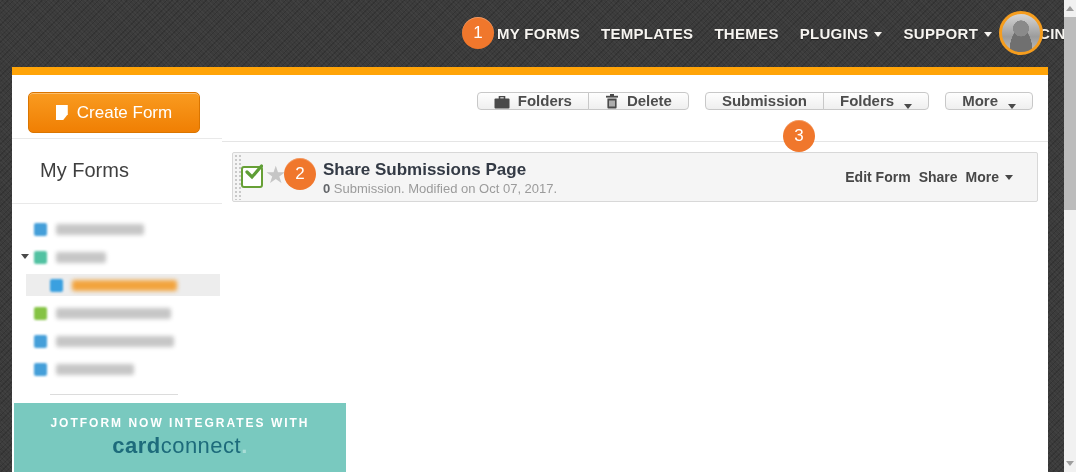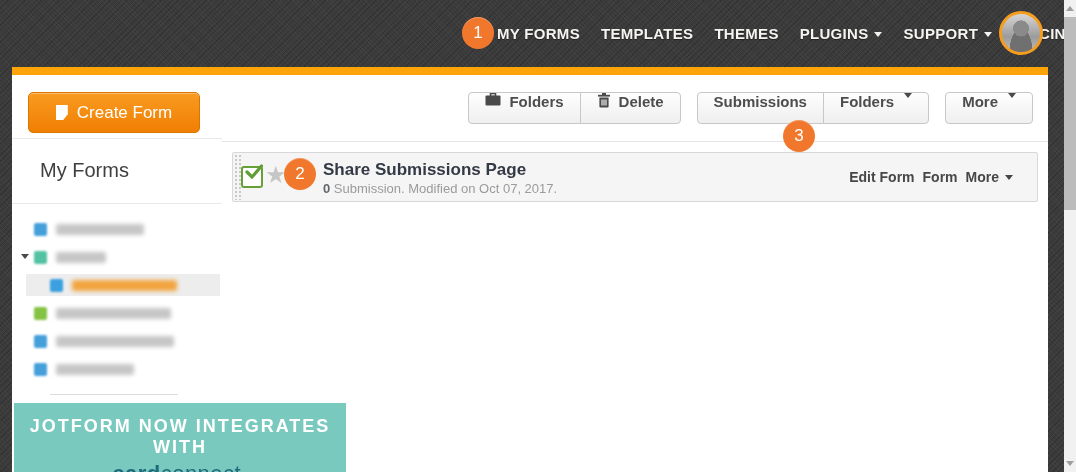--- a/index.html
+++ b/index.html
@@ -44,22 +44,22 @@
   .folder-item{position:relative;height:20px;margin-bottom:8px;display:flex;align-items:center;padding-left:22px;cursor:pointer;}
   .folder-item .tri{position:absolute;left:9px;top:7px;width:0;height:0;border-left:4px solid transparent;border-right:4px solid transparent;border-top:5px solid #4a4a4a;}
   .folder-item.selected{margin-left:14px;width:170px;padding-left:24px;background:#ededed;height:22px;margin-top:-1px;margin-bottom:7px;}
   .f-icon{width:13px;height:13px;border-radius:2px;margin-right:9px;filter:blur(.8px);flex:none;}
   .f-bar{height:11px;border-radius:2px;filter:blur(2px);}
   .sb-divider3{position:absolute;left:38px;top:319px;width:128px;border-top:1px solid #dcdcdc;}
   
   .main{position:absolute;left:210px;top:0;right:0;bottom:0;background:#fff;}
   .toolbar{position:absolute;top:17px;right:15px;display:flex;gap:16px;}
   .btn-group{display:flex;}
-  .tb-btn{height:32px;padding:0 16px;border:1px solid #c8c8c8;background:linear-gradient(#fefefe,#efefef);
-    color:#4d4d4d;font-size:15px;font-weight:bold;font-family:inherit;display:flex;align-items:flex-start;gap:8px;cursor:pointer;}
+  .tb-btn{height:18px;padding:0 16px;border:1px solid #c8c8c8;background:linear-gradient(#fefefe,#efefef);
+    color:#4d4d4d;font-size:15px;font-weight:bold;font-family:inherit;display:flex;align-items:flex-end;gap:8px;cursor:pointer;}
   .btn-group .tb-btn{border-radius:0;}
   .btn-group .tb-btn:first-child{border-radius:4px 0 0 4px;}
   .btn-group .tb-btn:last-child{border-radius:0 4px 4px 0;margin-left:-1px;}
   .tb-btn.single{border-radius:4px;}
   .tb-btn .caret{color:#4a4a4a;margin-left:2px;}
   .main-divider{position:absolute;left:0;right:0;top:66px;border-top:1px solid #e5e5e5;}
   
   .form-row{position:absolute;left:10px;top:77px;width:804px;height:48px;background:#f5f5f5;border:1px solid #d8d8d8;border-radius:2px;}
   .grip{position:absolute;left:1px;top:1px;bottom:1px;width:8px;
     background-image:radial-gradient(#c9c9c9 1px, transparent 1.4px);background-size:4px 4px;cursor:grab;}
@@ -67,21 +67,21 @@
   .checkbox svg{position:absolute;left:2px;top:-4px;}
   .star{position:absolute;left:32px;top:7px;font-size:24px;color:#c6c6c6;line-height:30px;cursor:pointer;}
   .row-text{position:absolute;left:90px;top:7px;}
   .row-title{font-size:17px;font-weight:bold;color:#333a45;line-height:19px;}
   .row-meta{font-size:13px;color:#9b9b9b;margin-top:2px;}
   .row-meta .count{color:#63666a;font-weight:bold;}
   .row-actions{position:absolute;right:24px;top:0;height:100%;display:flex;align-items:center;gap:8px;}
   .row-action{font-size:14px;font-weight:bold;color:#474747;cursor:pointer;white-space:nowrap;}
   
   .banner{position:absolute;left:2px;top:328px;width:332px;height:69px;background:#79c9bf;z-index:30;text-align:center;cursor:pointer;}
-  .banner-line1{margin-top:13px;color:#fff;font-size:18px;font-weight:bold;letter-spacing:2px;}
+  .banner-line1{margin-top:13px;color:#fff;font-size:12px;font-weight:bold;letter-spacing:2px;}
   .banner-line2{margin-top:3px;font-size:22px;color:#1d6b7b;letter-spacing:.5px;}
   .banner-line2 .b-bold{font-weight:bold;}
   .banner-line2 .b-dot{color:#a9ded7;font-weight:bold;}
   
   .scrollbar{position:absolute;right:0;top:0;width:12px;height:472px;background:#f1f1f1;z-index:50;}
   .sb-arrow{position:absolute;left:2px;width:0;height:0;border-left:4px solid transparent;border-right:4px solid transparent;cursor:pointer;}
   .sb-arrow.up{top:6px;border-bottom:5px solid #9e9e9e;}
   .sb-arrow.down{bottom:6px;border-top:5px solid #9e9e9e;}
   .sb-thumb{position:absolute;left:0;top:17px;width:12px;height:193px;background:#bcbcbc;cursor:grab;}
 </style>
@@ -161,21 +161,21 @@
             <path d="M2.4 4.6 h9.2 v9 a1 1 0 0 1 -1 1 h-7.2 a1 1 0 0 1 -1 -1 z" fill="#4a4a4a"></path>
             <line x1="5" y1="6.4" x2="5" y2="12.6" stroke="#fff" stroke-width="1.1"></line>
             <line x1="7" y1="6.4" x2="7" y2="12.6" stroke="#fff" stroke-width="1.1"></line>
             <line x1="9" y1="6.4" x2="9" y2="12.6" stroke="#fff" stroke-width="1.1"></line>
           </svg>
           <span>Delete</span>
         </button>
       </div>
       <div class="btn-group">
         <button class="tb-btn">
-          <span>Submissions</span>
+          <span>Submission</span>
         </button>
         <button class="tb-btn">
           <span>Folders</span>
           <i class="caret"></i>
         </button>
       </div>
       <button class="tb-btn single">
         <span>More</span>
         <i class="caret"></i>
       </button>
@@ -192,21 +192,21 @@
       </div>
       <div class="star">★</div>
       <div class="row-text">
         <div class="row-title">Share Submissions Page</div>
         <div class="row-meta">
           <span class="count">0</span><span> Submission. Modified on Oct 07, 2017.</span>
         </div>
       </div>
       <div class="row-actions">
         <span class="row-action">Edit Form</span>
-        <span class="row-action">Form</span>
+        <span class="row-action">Share</span>
         <span class="row-action"><span>More</span><i class="caret" style="color:#474747"></i></span>
       </div>
     </div>
   </div>
 
   <div class="badge badge-2">2</div>
 
   <div class="banner">
     <div class="banner-line1">JOTFORM NOW INTEGRATES WITH</div>
     <div class="banner-line2">

